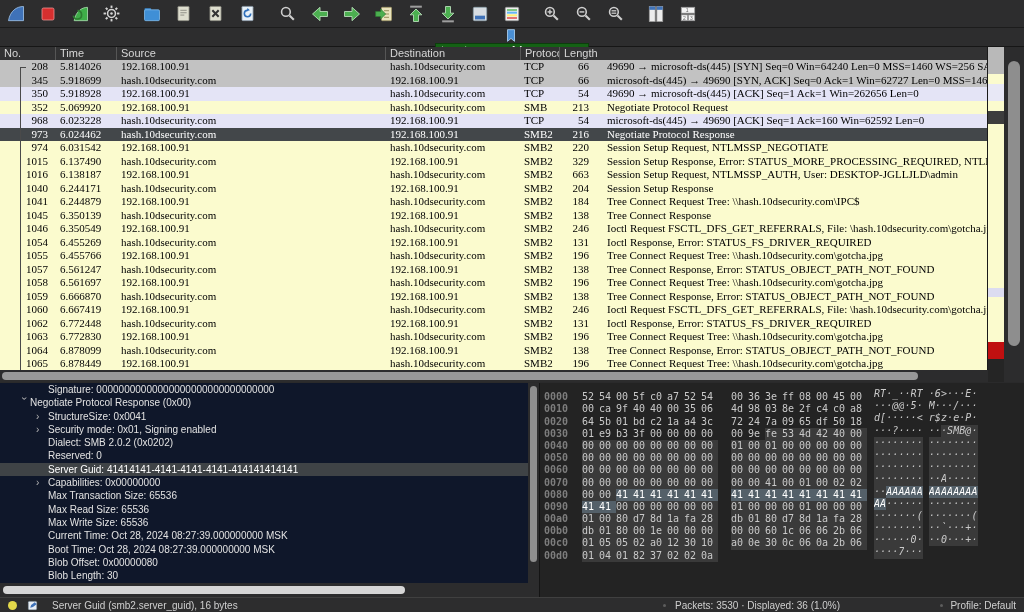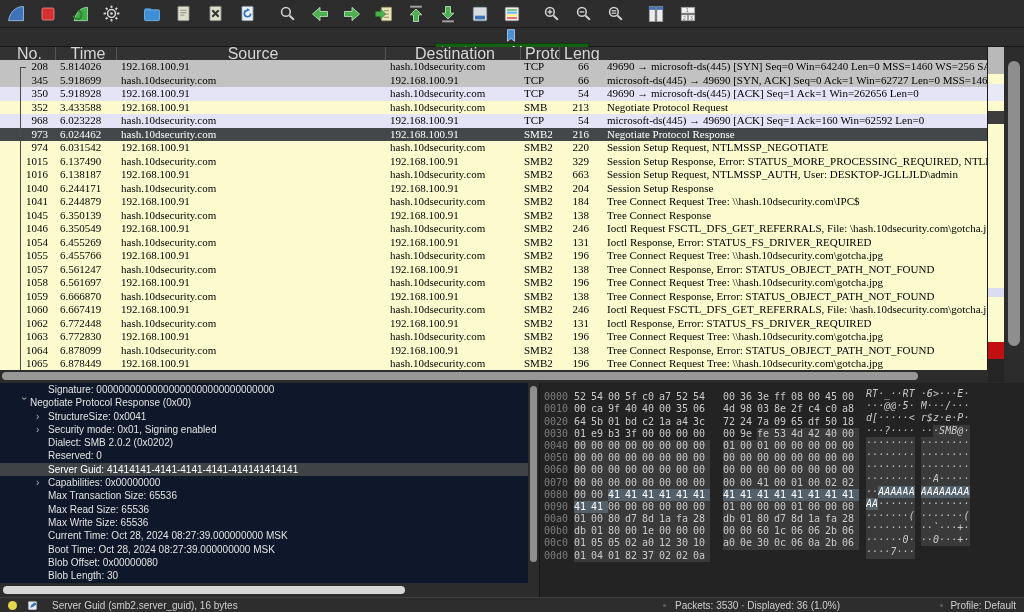--- a/index.html
+++ b/index.html
@@ -16,21 +16,21 @@
   #bookmark{width:14px;height:15px;margin:0 3px 0 1px;flex:0 0 auto;}
   #filterfield{flex:1 1 auto;height:15px;background:#146114;border:1px solid #0c3d0c;color:#fff;
                font-family:"Liberation Sans","DejaVu Sans",sans-serif;font-size:11px;padding:0 5px;outline:none;}
   .fctl{flex:0 0 auto;display:flex;align-items:center;justify-content:center;height:15px;color:#c9c9c9;}
   #clearx{width:16px;background:#3a3a3b;border:1px solid #555;font-size:10px;margin-left:2px;}
   #applybtn{width:30px;background:#33404d;border:1px solid #5d7globe;border:1px solid #55718d;border-radius:3px;margin-left:3px;}
   #applybtn .caret{font-size:8px;color:#aaa;margin-left:2px;}
   #plusbtn{width:16px;font-size:12px;margin-left:8px;color:#cfcfcf;}
   
   #plheader{position:absolute;left:0;top:47px;width:1024px;height:13px;background:#323233;display:flex;
-            font-size:16px;color:#d6d6d6;line-height:13px;overflow:hidden;text-align:center;}
+            font-size:11px;color:#d6d6d6;line-height:13px;overflow:hidden;}
   .hc{box-sizing:border-box;padding-left:4px;border-left:1px solid #565656;overflow:hidden;white-space:nowrap;flex:0 0 auto;}
   .hc:first-child{border-left:none;}
   #hcorner{position:absolute;right:0;top:47px;width:36px;height:13px;background:#b5b5b5;border-left:1px solid #777;}
   #plrows{position:absolute;left:0;top:60px;width:988px;height:310px;overflow:hidden;background:#232323;}
   .prow{display:flex;height:13.5px;line-height:13.5px;font-family:Liberation Serif, serif;
         font-size:11px;color:#000;white-space:nowrap;}
   .prow.gray{background:#c2c2c2;}
   .prow.lav{background:#e4e4f6;}
   .prow.yellow{background:#fbfbce;align-items:flex-end;}
   .prow.sel{background:#43474a;color:#fff;}
@@ -57,21 +57,21 @@
   .arrow.open{transform:rotate(90deg);}
   .arrow-spacer{display:inline-block;width:12px;}
   #dvscroll{position:absolute;left:528px;top:383px;width:11px;height:200px;background:#2c2c2d;}
   #dvthumb{position:absolute;left:2px;top:3px;width:7px;height:176px;background:#8e8e8e;border-radius:4px;}
   #dhscroll{position:absolute;left:0;top:583px;width:539px;height:14px;background:#2c2c2d;}
   #dhthumb{position:absolute;left:3px;top:3px;width:402px;height:8px;background:#d6d6d6;border-radius:4px;}
   #hexpane{position:absolute;left:539px;top:383px;width:485px;height:214px;background:#232323;overflow:hidden;
            border-left:1px solid #141414;font-family:"DejaVu Sans Mono","Liberation Mono",monospace;
            font-size:10px;color:#c9c9c9;padding-top:5px;box-sizing:border-box;}
   .hrow{height:12.2px;line-height:12.2px;white-space:nowrap;padding-left:4px;}
-  .hoff{display:inline-block;width:30px;color:#7d7d7d;}
+  .hoff{display:inline-block;width:30px;color:#7d7d7d;margin-right:8px;font-weight:bold;}
   .hbytes{display:inline-block;width:292px;}
   .hb{display:inline-block;width:17px;}
   .g8{margin-left:13px;}
   .hascii{display:inline-block;font-style:italic;}
   .ha{display:inline-block;width:6.1px;overflow:hidden;}
   .ga8{margin-left:6px;}
   .hpr{background:#3a3a3a;}
   .hsel{background:#546069;color:#fff;}
   
   #statusbar{position:absolute;left:0;top:597px;width:1024px;height:15px;background:#2d2d2e;border-top:1px solid #404040;
@@ -294,21 +294,21 @@
         <span class="c-no">350</span>
         <span class="c-time">5.918928</span>
         <span class="c-src">192.168.100.91</span>
         <span class="c-dst">hash.10dsecurity.com</span>
         <span class="c-proto">TCP</span>
         <span class="c-len">54</span>
         <span class="c-info">49690 → microsoft-ds(445) [ACK] Seq=1 Ack=1 Win=262656 Len=0</span>
       </div>
       <div class="prow yellow">
         <span class="c-no">352</span>
-        <span class="c-time">3.433588</span>
+        <span class="c-time">5.069920</span>
         <span class="c-src">192.168.100.91</span>
         <span class="c-dst">hash.10dsecurity.com</span>
         <span class="c-proto">SMB</span>
         <span class="c-len">213</span>
         <span class="c-info">Negotiate Protocol Request</span>
       </div>
       <div class="prow lav">
         <span class="c-no">968</span>
         <span class="c-time">6.023228</span>
         <span class="c-src">hash.10dsecurity.com</span>

